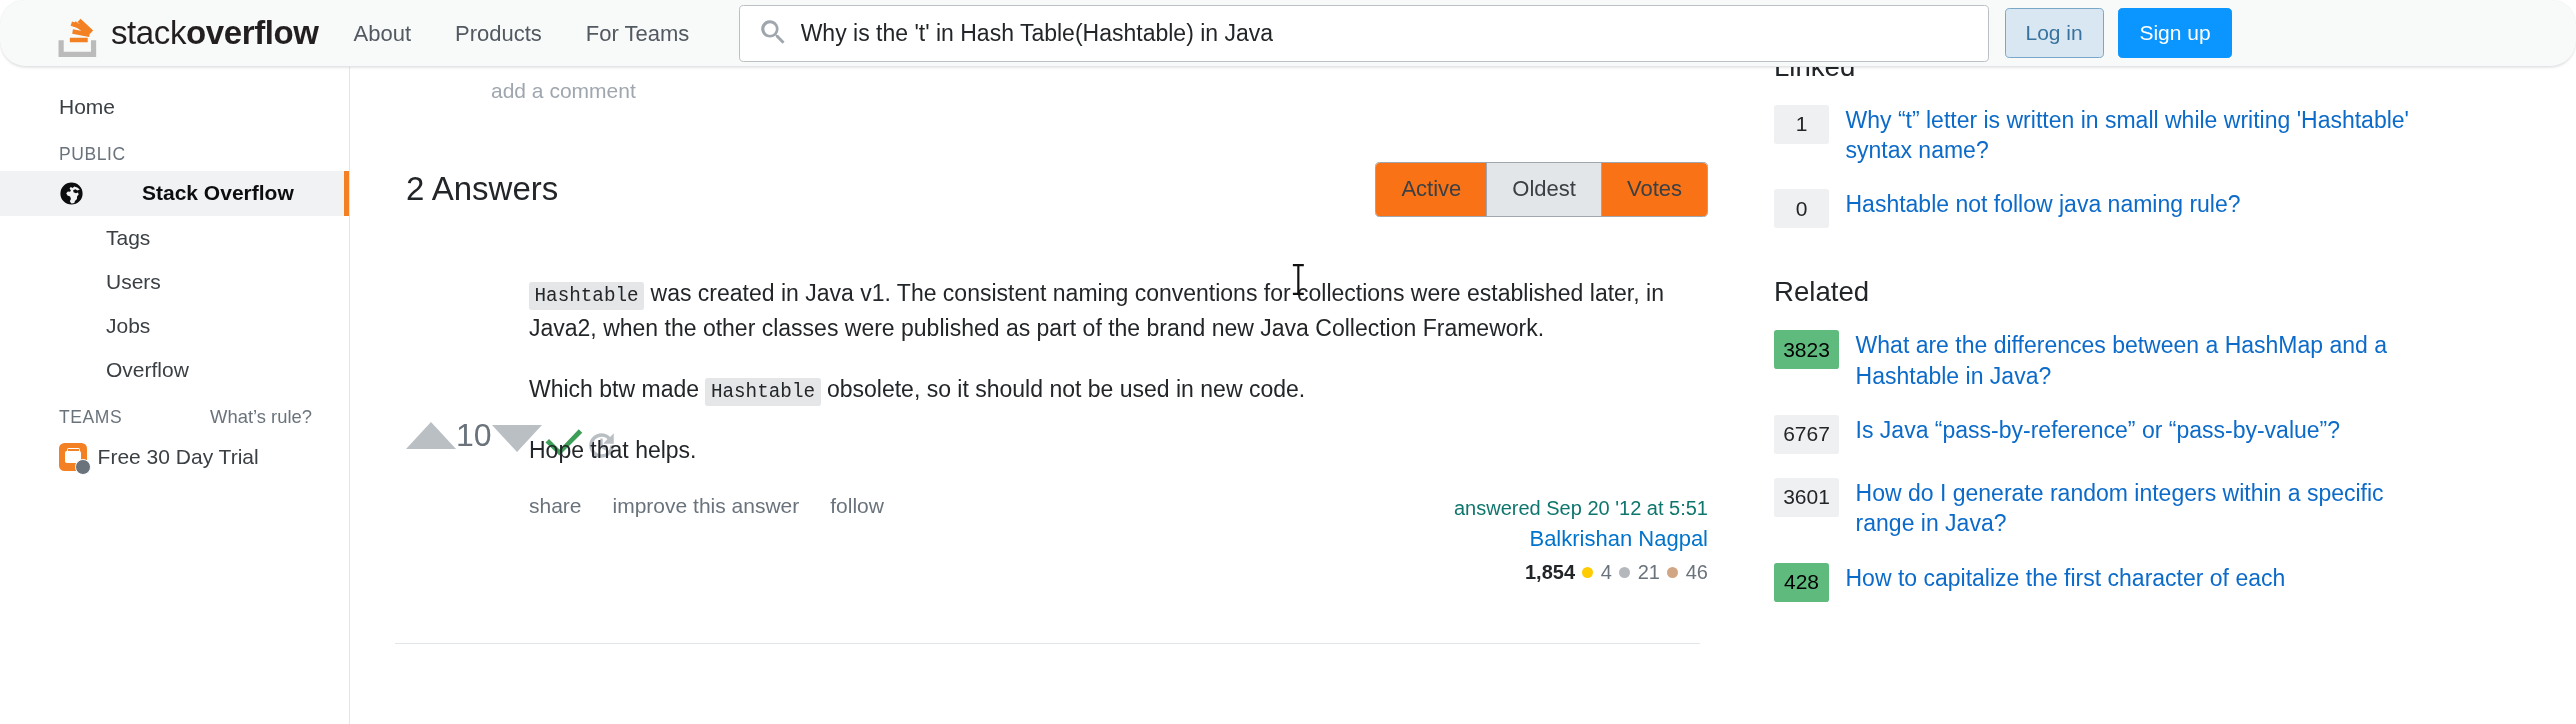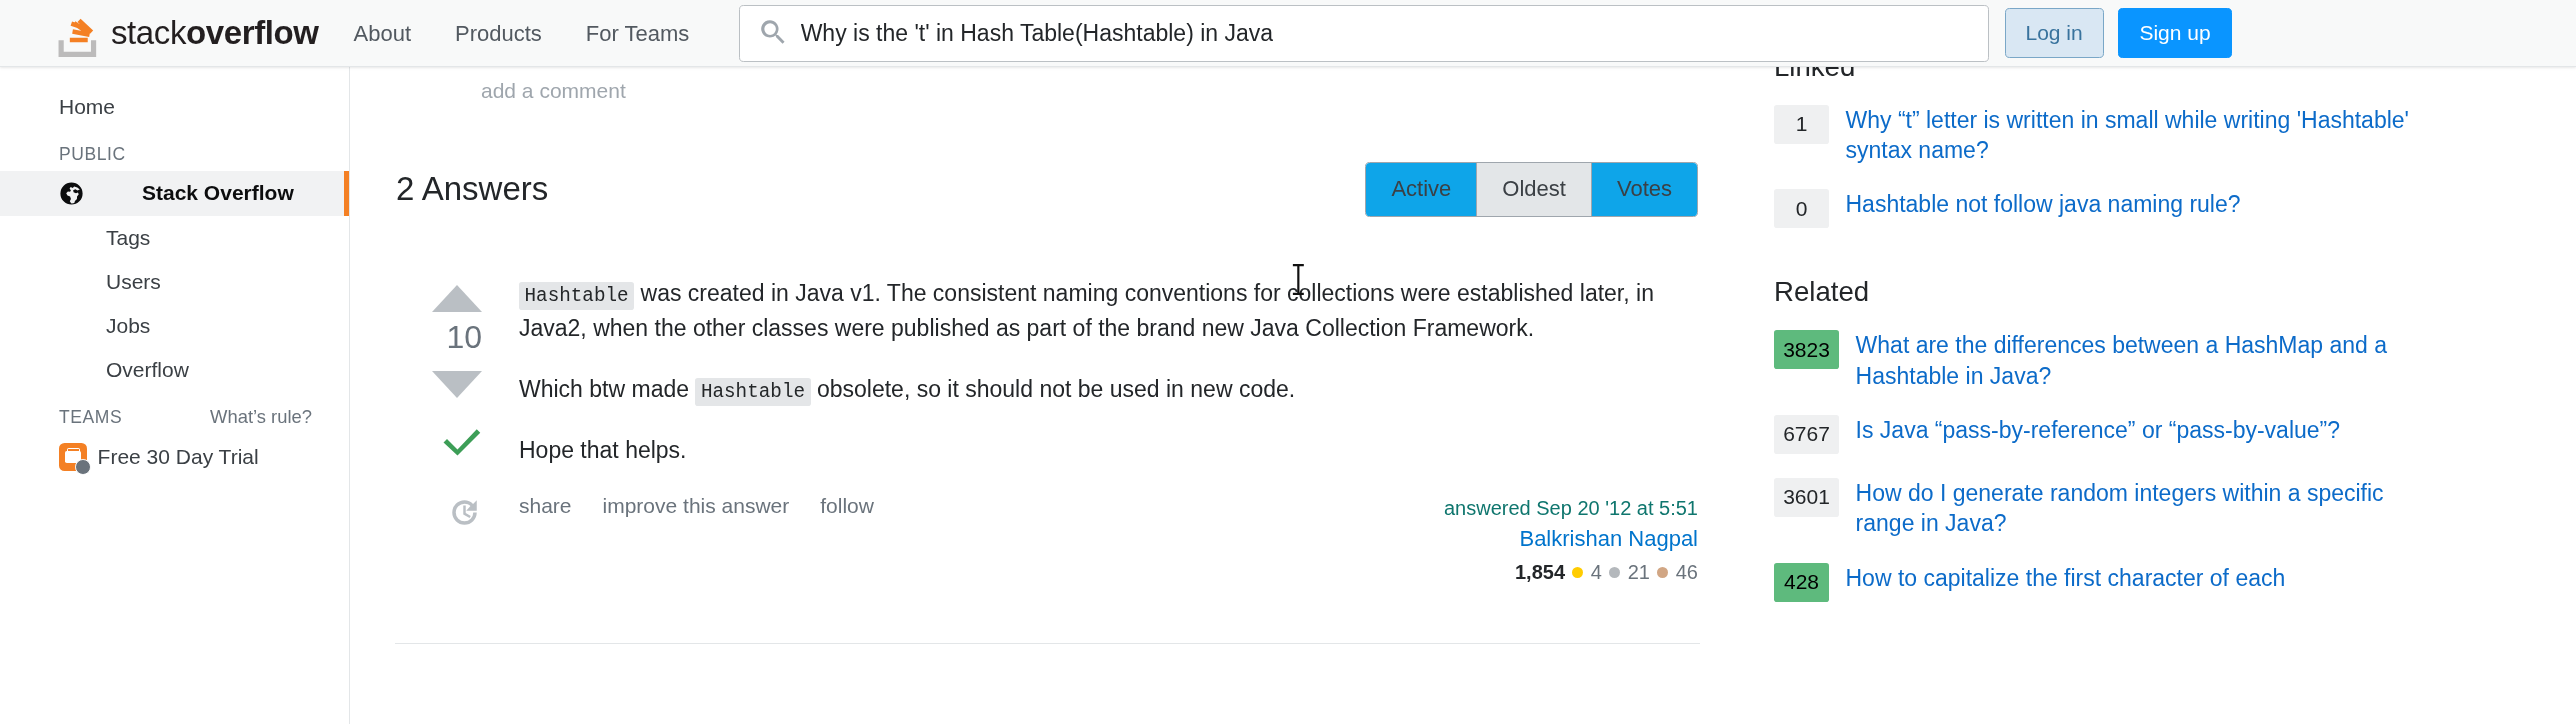--- a/index.html
+++ b/index.html
@@ -8,21 +8,21 @@
     font-family:"Liberation Sans","DejaVu Sans",sans-serif;
     -webkit-font-smoothing:antialiased;
   }
   .page{position:relative;width:2576px;height:724px;}
 
   
   .topbar{
     position:absolute;top:0;left:0;width:2576px;height:67px;
     background:#f8f9f9;border-bottom:0.9px solid #e3e6e8;
     box-shadow:0 0.9px 1.8px rgba(0,0,0,.05),0 0.9px 3.7px rgba(0,0,0,.05);
-    display:flex;align-items:center;z-index:40;box-sizing:border-box;
+    display:flex;align-items:center;z-index:40;box-sizing:border-box;border-radius:26px;
   }
   .logo-wrap{display:flex;align-items:center;margin-left:44px;height:67px;padding:0 13px;}
   .logo-mark{position:relative;width:42px;height:48px;margin-right:12px;}
   .logo-text{font-size:33px;color:#231f20;letter-spacing:-0.4px;white-space:nowrap;}
   .logo-text b{font-weight:bold;}
   .nav-link{
     font-size:22px;color:#525960;padding:0 22px;height:67px;line-height:67px;
     white-space:nowrap;cursor:pointer;
   }
   .nav-link:first-of-type{margin-left:27.6px;}
@@ -77,42 +77,42 @@
     content:"";position:absolute;left:8.3px;top:5.5px;width:11px;height:4.6px;
     border:1.8px solid #fff;border-bottom:none;border-radius:1.8px 1.8px 0 0;
   }
   .teams-lock{
     position:absolute;right:-4.6px;bottom:-4.6px;width:13.8px;height:13.8px;border-radius:50%;
     background:#6a737c;border:1.8px solid #fff;
   }
 
   
   .main{
-    position:absolute;top:67px;left:352px;width:1388px;height:657px;
+    position:absolute;top:67px;left:362px;width:1388px;height:657px;
     box-sizing:border-box;padding:0 0 0 44px;
   }
   .add-comment{
     font-size:21px;color:#9fa6ad;padding-top:12px;padding-left:85px;cursor:pointer;
   }
   .answers-bar{
     display:flex;align-items:center;justify-content:space-between;
     margin-top:40px;padding-right:42px;
   }
   .answers-title{font-size:33px;color:#232629;font-weight:normal;}
   .sorttabs{display:flex;border:0.9px solid #9fa6ad;border-radius:4.6px;overflow:hidden;}
   .sorttab{
-    font-size:22px;color:#3b4045;padding:13.8px 25px;background:#0ea5e9;cursor:pointer;
+    font-size:22px;color:#3b4045;padding:13.8px 25px;background:#f97316;cursor:pointer;
     border-right:0.9px solid #9fa6ad;white-space:nowrap;
   }
   .sorttab:last-child{border-right:none;}
   .sorttab.active{background:#e3e6e8;}
 
   
   .answer{display:flex;margin-top:40px;padding-right:42px;}
-  .votecell{width:86px;flex:0 0 auto;display:flex;flex-direction:column;align-items:flex-end;}
+  .votecell{width:86px;flex:0 0 auto;display:flex;flex-direction:row;align-items:center;}
   .tri-up{
     width:0;height:0;border-left:25px solid transparent;border-right:25px solid transparent;
     border-bottom:27px solid #babfc4;cursor:pointer;margin-top:9.2px;
   }
   .tri-down{
     width:0;height:0;border-left:25px solid transparent;border-right:25px solid transparent;
     border-top:27px solid #babfc4;cursor:pointer;margin-top:14.7px;
   }
   .votecount{font-size:32px;color:#6a737c;margin-top:7.4px;}
   .accepted{margin-top:24px;cursor:pointer;}

